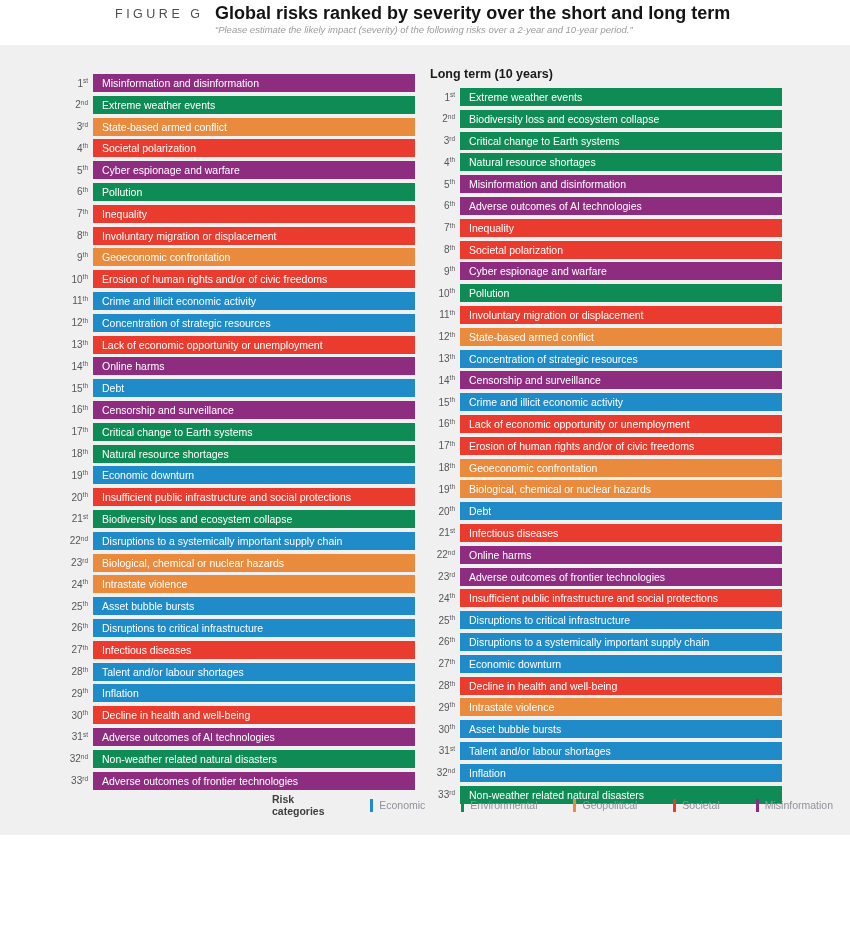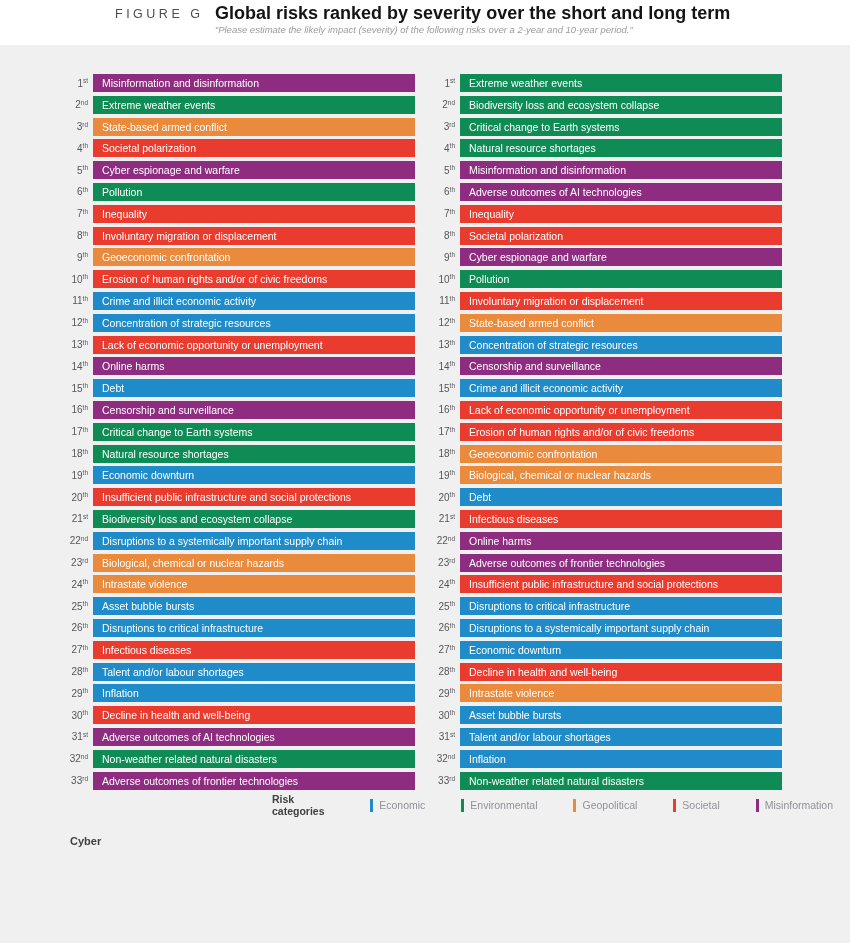--- a/index.html
+++ b/index.html
@@ -1,19 +1,19 @@
 <!DOCTYPE html>
 <html><head>
 <meta charset="utf-8">
 <style>
   * { margin: 0; padding: 0; box-sizing: border-box; }
   html, body { background: #ffffff; }
   .page {
     position: relative;
-    width: 850px; height: 943px;
+    width: 850px; height: 835px;
     background: #ffffff;
     font-family: "Liberation Sans", sans-serif;
     overflow: hidden;
   }
   
   .figure-label {
     position: absolute; left: 115px; top: 7px;
     font-size: 12.5px; letter-spacing: 3.5px;
     color: #4d4d4f; font-weight: 400;
   }
@@ -275,20 +275,21 @@
           <div class="row">
             <span class="rank">33<sup>rd</sup></span>
             <div class="bar" style="background: rgb(142, 44, 128);">
               <span class="bar-label">Adverse outcomes of frontier technologies</span>
             </div>
           </div>
         </div>
     </div>
 
     <div class="col col-long">
+      <div class="col-heading">Long term (10 years)</div>
       <div class="list" id="list-1">
           <div class="row">
             <span class="rank">1<sup>st</sup></span>
             <div class="bar" style="background: rgb(15, 140, 85);">
               <span class="bar-label">Extreme weather events</span>
             </div>
           </div>
           <div class="row">
             <span class="rank">2<sup>nd</sup></span>
             <div class="bar" style="background: rgb(15, 140, 85);">

